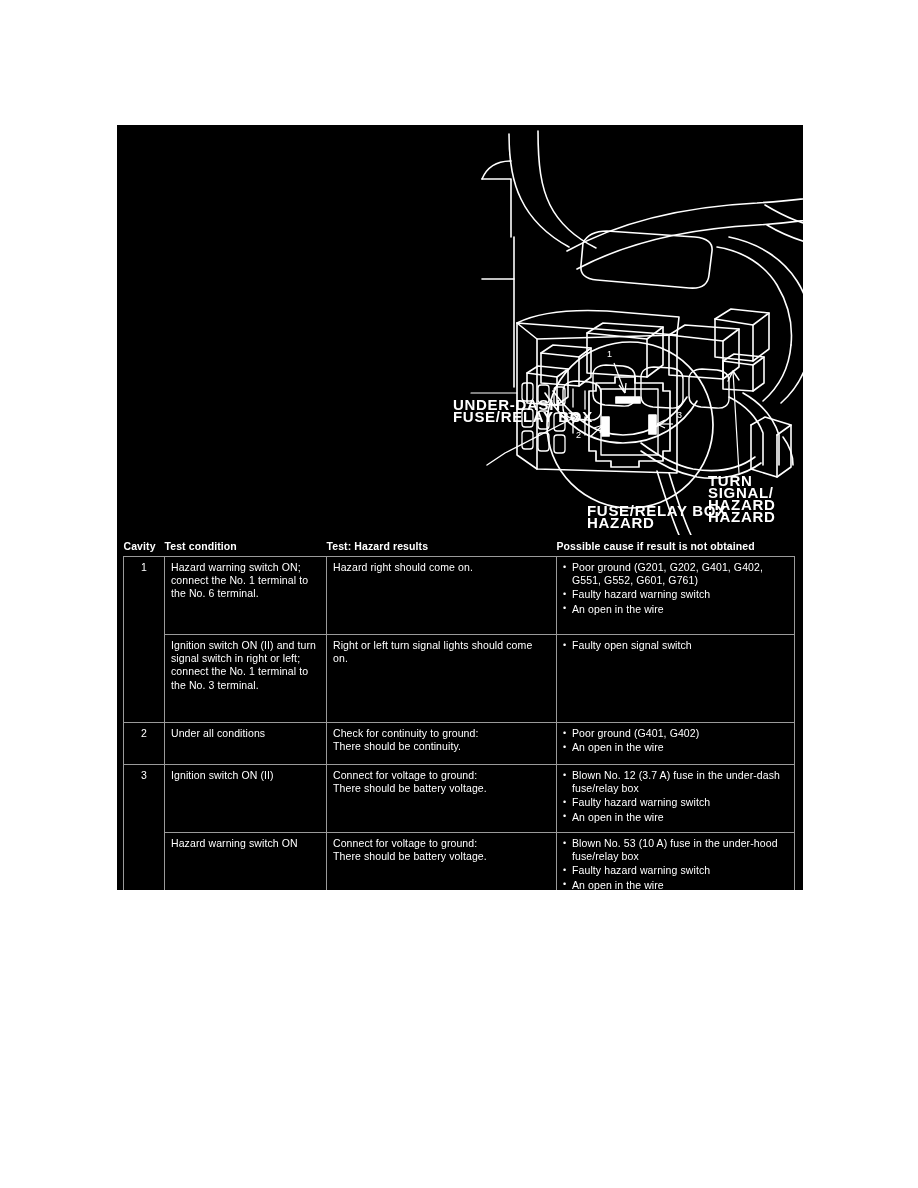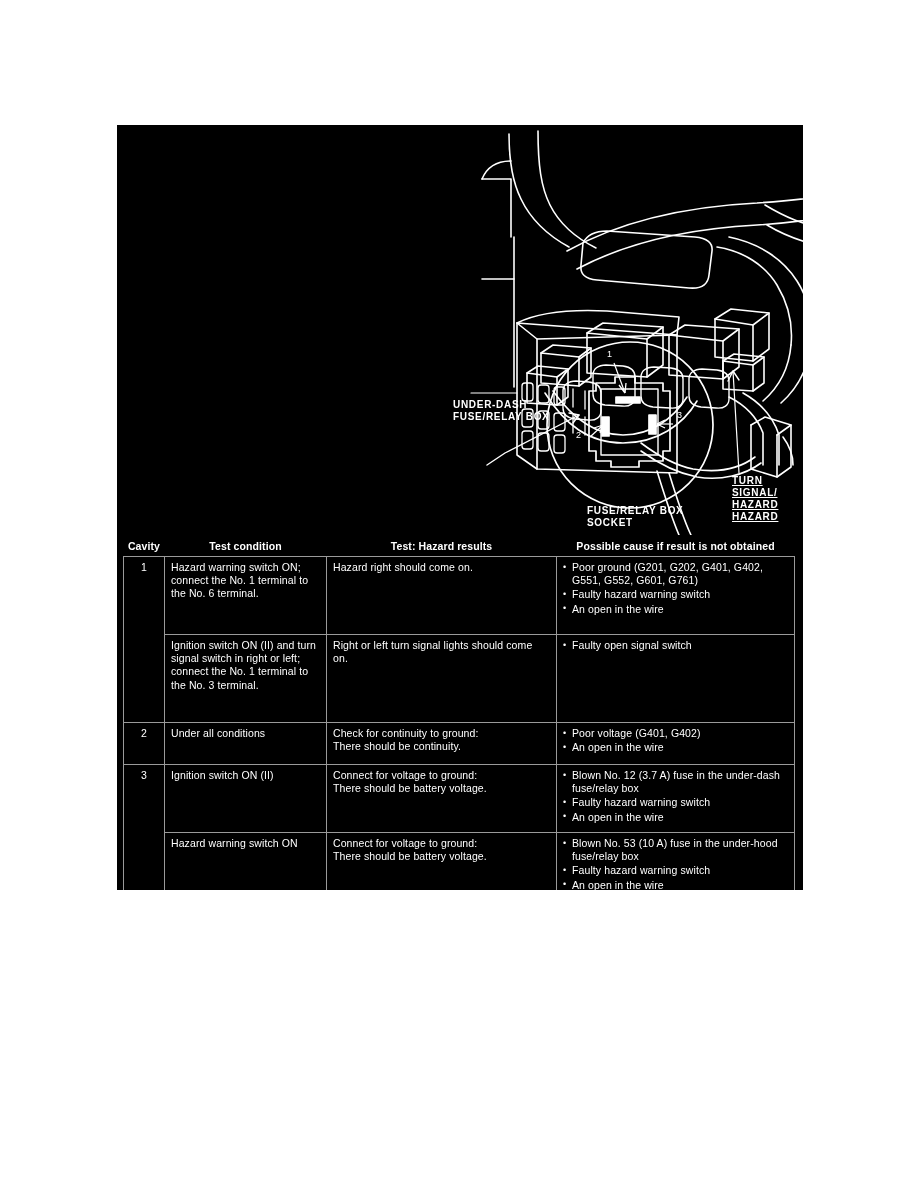--- a/index.html
+++ b/index.html
@@ -35,27 +35,27 @@
     width: 686px;
     height: 410px;
   }
   #illustration svg { display: block; }
 
   .callout {
     position: absolute;
     color: #ffffff;
     font-family: "Liberation Sans", sans-serif;
     font-weight: bold;
-    font-size: 10px;
+    font-size: 15px;
     letter-spacing: 0.7px;
     line-height: 12px;
     white-space: pre-line;
   }
   #callout-underdash { left: 336px; top: 262px; }
-  #callout-relay     { left: 615px; top: 338px; text-decoration: underline; }
+  #callout-relay     { left: 591px; top: 338px; }
   #callout-socket    { left: 470px; top: 368px; }
 
   .pin-num {
     position: absolute;
     color: #ffffff;
     font-family: "Liberation Sans", sans-serif;
     font-size: 9px;
     font-weight: normal;
   }
   #pin-1 { left: 490px; top: 224px; }
@@ -73,21 +73,21 @@
     border-collapse: collapse;
     width: 671px;
     margin-left: 6px;
     table-layout: fixed;
     color: #ffffff;
   }
   table.spec th {
     font-family: "Liberation Sans", sans-serif;
     font-size: 10.5px;
     font-weight: bold;
-    text-align: center;
+    text-align: left;
     padding: 0 0 4px 0;
     border: none;
     vertical-align: bottom;
     letter-spacing: 0.1px;
   }
   table.spec td {
     border: 1px solid #9a9a9a;
     vertical-align: top;
     padding: 4px 6px 5px 6px;
     font-family: "Liberation Sans", sans-serif;
@@ -264,21 +264,21 @@
       <span class="line2">FUSE/RELAY BOX</span>
     </div>
 
     <div class="callout" id="callout-relay">
       <span>TURN SIGNAL/</span>
       <span class="line2">HAZARD HAZARD</span>
     </div>
 
     <div class="callout" id="callout-socket">
       <span>FUSE/RELAY BOX</span>
-      <span class="line2">SOCKET</span>
+      <span class="line2">HAZARD</span>
     </div>
 
     <div class="pin-num" id="pin-1">1</div>
     <div class="pin-num" id="pin-2">2</div>
     <div class="pin-num" id="pin-3">3</div>
   </div>
 
   <div id="table-wrap">
     <table class="spec">
       <colgroup>
@@ -321,21 +321,21 @@
 
         <tr>
           <td class="cav">2</td>
           <td style="height:32px">Under all conditions</td>
           <td>
             <span>Check for continuity to ground:</span>
             <span class="line2">There should be continuity.</span>
           </td>
           <td>
             <ul class="causes">
-              <li>Poor voltage (G401, G402)</li>
+              <li>Poor ground (G401, G402)</li>
               <li>An open in the wire</li>
             </ul>
           </td>
         </tr>
 
         <tr>
           <td class="cav" rowspan="2">3</td>
           <td style="height:58px">Ignition switch ON (II)</td>
           <td>
             <span>Connect for voltage to ground:</span>

